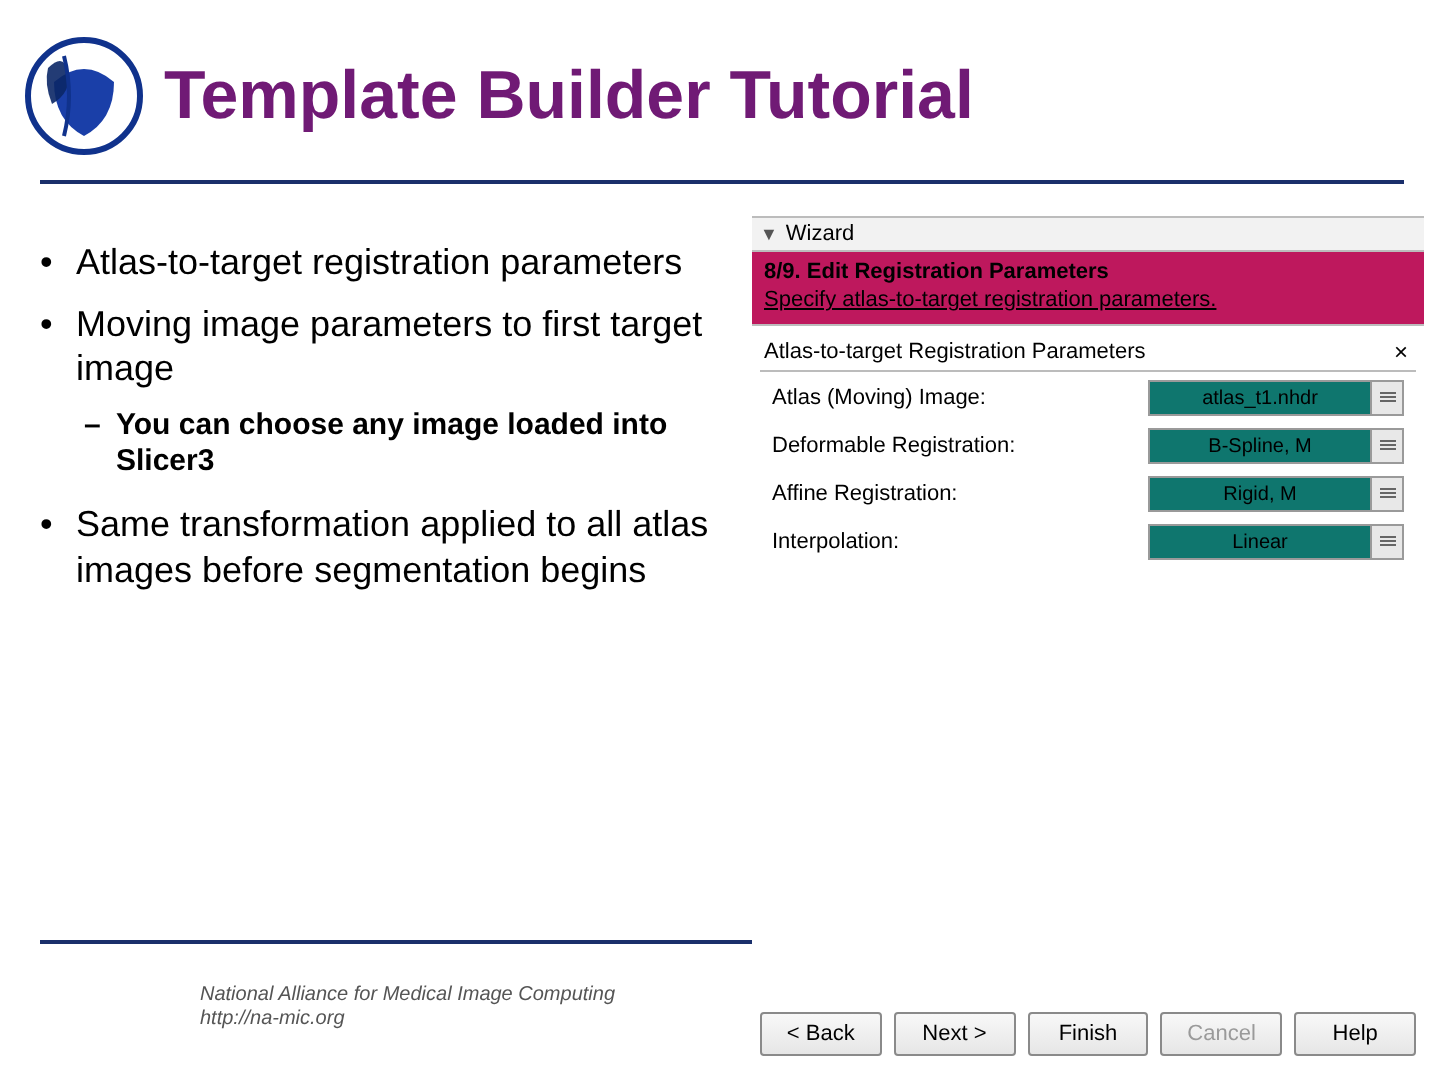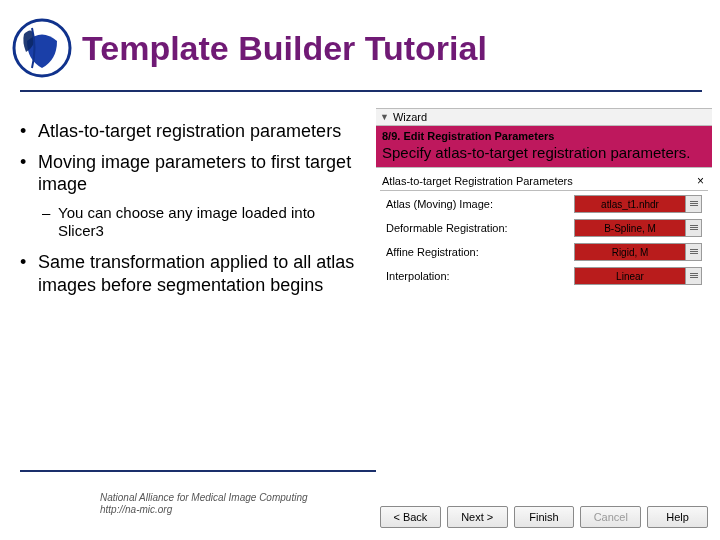--- a/index.html
+++ b/index.html
@@ -56,20 +56,21 @@
     position: absolute;
     left: 0;
     top: 0;
   }
   .bullets li.sub {
     position: relative;
     font-size: 15px;
     padding-left: 38px;
     margin: 4px 0 10px 0;
     line-height: 1.25;
+    font-weight: bold;
   }
   .bullets li.sub::before {
     content: "–";
     position: absolute;
     left: 22px;
     top: 0;
   }
   .hr2 {
     position: absolute;
     left: 20px;
@@ -114,22 +115,23 @@
   .step-head {
     background: #be185d;
     padding: 4px 6px 6px 6px;
     border-bottom: 1px solid #bcbcbc;
   }
   .step-head .st {
     font-weight: bold;
     font-size: 11px;
   }
   .step-head .sd {
-    font-size: 15px;
+    font-size: 11px;
     margin-top: 2px;
+    text-decoration: underline;
   }
   .group {
     margin: 4px 4px 0 4px;
     border: none;
   }
   .group-row {
     display: flex;
     align-items: center;
     border-bottom: 1px solid #bcbcbc;
     padding: 2px 0;
@@ -152,21 +154,21 @@
     height: 22px;
   }
   .param-label {
     flex: 1;
     font-size: 11px;
   }
   .combo {
     width: 128px;
     height: 18px;
     border: 1px solid #9a9a9a;
-    background: #b91c1c;
+    background: #0f766e;
     display: flex;
     align-items: center;
     font-size: 10px;
   }
   .combo .val {
     flex: 1;
     text-align: center;
     overflow: hidden;
     white-space: nowrap;
   }

